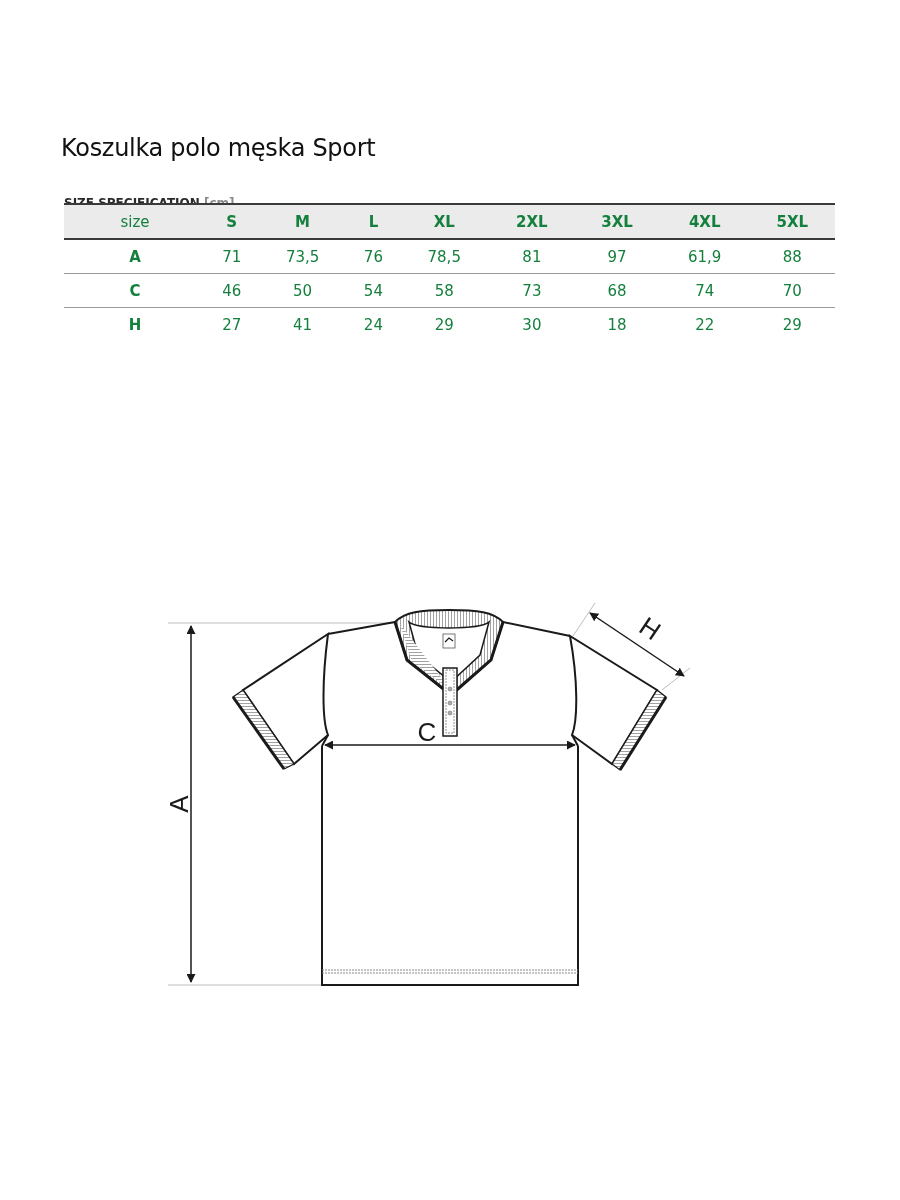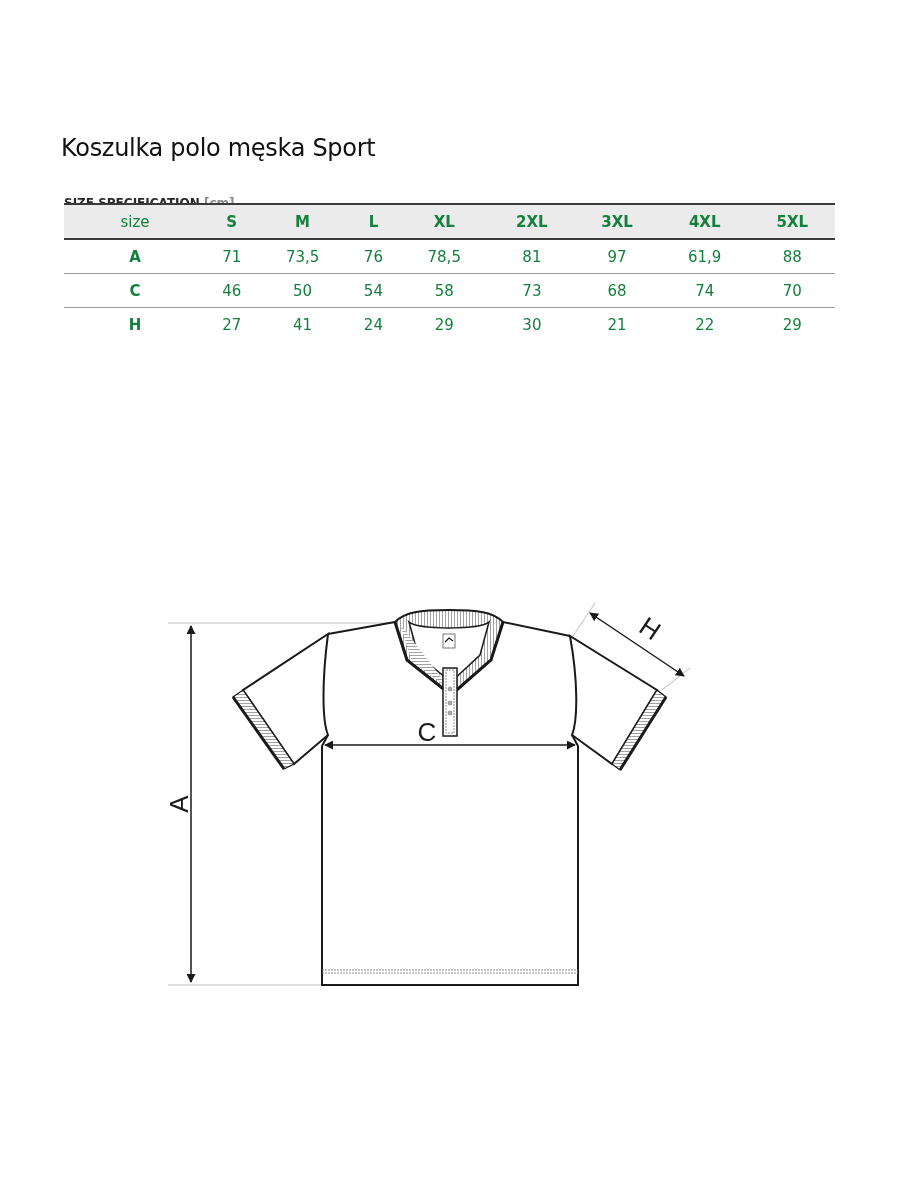--- a/index.html
+++ b/index.html
@@ -75,21 +75,21 @@
       <td>74</td>
       <td>70</td>
     </tr>
     <tr>
       <td class="rowlabel">H</td>
       <td>27</td>
       <td>41</td>
       <td>24</td>
       <td>29</td>
       <td>30</td>
-      <td>21</td>
+      <td>18</td>
       <td>22</td>
       <td>29</td>
     </tr>
   </tbody>
 </table>
 
 <svg class="diagram" viewBox="0 590 900 420" width="900" height="420" xmlns="http://www.w3.org/2000/svg">
   <defs>
     <pattern id="rib" patternUnits="userSpaceOnUse" width="3" height="3">
       <rect width="3" height="3" fill="#ffffff"></rect>

